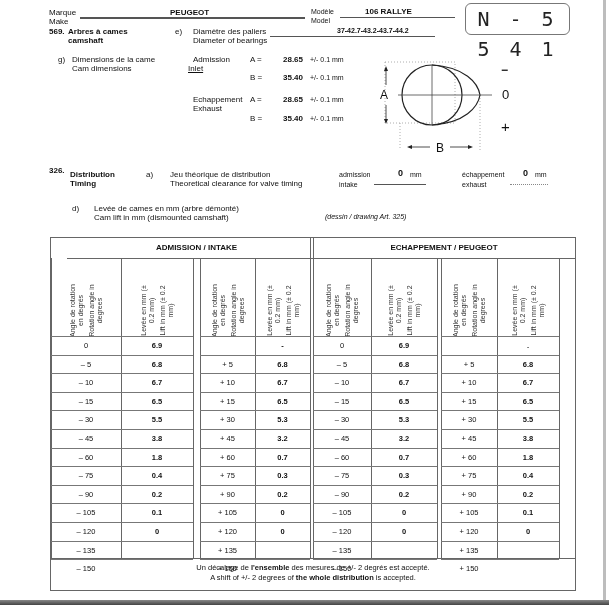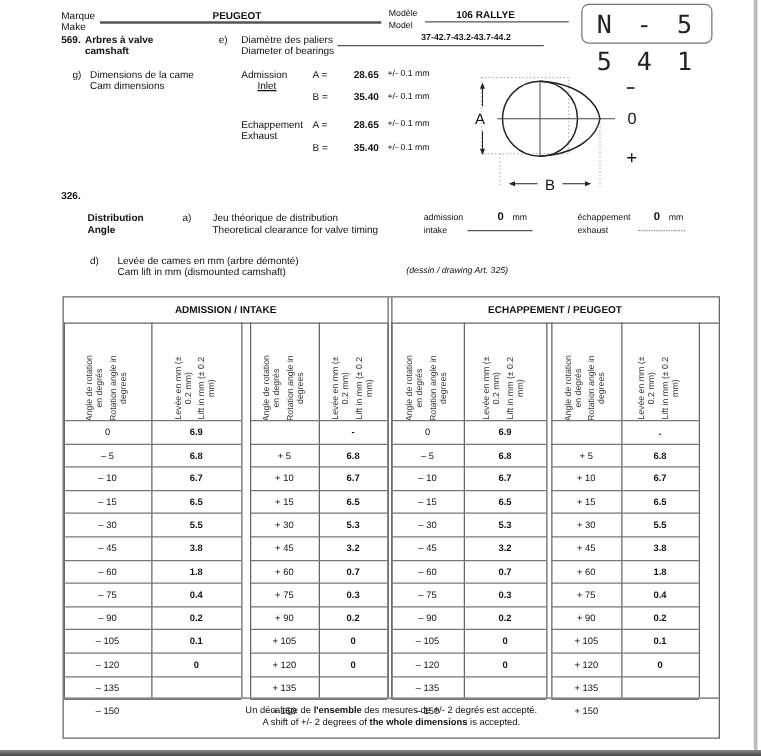--- a/index.html
+++ b/index.html
@@ -36,35 +36,35 @@
   <div class="abs t8 b" style="left:170px;top:8px;">PEUGEOT</div>
 
   <div class="abs t7" style="left:311px;top:8px;">Modèle</div>
   <div class="abs t7" style="left:311px;top:17px;">Model</div>
   <div class="abs t8 b" style="left:365px;top:7px;">106 RALLYE</div>
   <div class="rule" style="left:340px;top:17px;width:115px;"></div>
 
   <div class="stamp">N - 5 5 4 1</div>
 
   <div class="abs t8 b" style="left:49px;top:27px;">569.</div>
-  <div class="abs t8 b" style="left:68px;top:27px;">Arbres à valve</div>
+  <div class="abs t8 b" style="left:68px;top:27px;">Arbres à cames</div>
   <div class="abs t8 b" style="left:68px;top:36px;">camshaft</div>
 
   <div class="abs t8" style="left:175px;top:27px;">e)</div>
   <div class="abs t8" style="left:193px;top:27px;">Diamètre des paliers</div>
   <div class="abs t8" style="left:193px;top:36px;">Diameter of bearings</div>
   <div class="abs t7 b" style="left:337px;top:27px;">37-42.7-43.2-43.7-44.2</div>
   <div class="rule" style="left:270px;top:36px;width:165px;"></div>
 
   <div class="abs t8" style="left:58px;top:55px;">g)</div>
   <div class="abs t8" style="left:72px;top:55px;">Dimensions de la came</div>
   <div class="abs t8" style="left:72px;top:64px;">Cam dimensions</div>
 
   <div class="abs t8" style="left:193px;top:55px;">Admission</div>
-  <div class="abs t8" style="left:206px;top:64px;text-decoration:underline;">Inlet</div>
+  <div class="abs t8" style="left:188px;top:64px;text-decoration:underline;">Inlet</div>
   <div class="abs t8" style="left:250px;top:55px;">A =</div>
   <div class="abs t8 b" style="left:283px;top:55px;">28.65</div>
   <div class="abs t7" style="left:310px;top:56px;">+/- 0.1 mm</div>
   <div class="abs t8" style="left:250px;top:73px;">B =</div>
   <div class="abs t8 b" style="left:283px;top:73px;">35.40</div>
   <div class="abs t7" style="left:310px;top:74px;">+/- 0.1 mm</div>
 
   <div class="abs t8" style="left:193px;top:95px;">Echappement</div>
   <div class="abs t8" style="left:193px;top:104px;">Exhaust</div>
   <div class="abs t8" style="left:250px;top:95px;">A =</div>
@@ -92,23 +92,23 @@
       <line x1="80" y1="92" x2="100" y2="92" stroke="#222" stroke-width="0.8"></line>
       <polygon points="103,92 98,90 98,94" fill="#222"></polygon>
     </svg>
     <div class="abs" style="left:10px;top:33px;font-size:12px;">A</div>
     <div class="abs" style="left:66px;top:86px;font-size:12px;">B</div>
     <div class="abs" style="left:131px;top:8px;font-size:12px;font-weight:bold;">−</div>
     <div class="abs" style="left:132px;top:32px;font-size:13px;">0</div>
     <div class="abs" style="left:131px;top:63px;font-size:15px;">+</div>
   </div>
 
-  <div class="abs t8 b" style="left:49px;top:152px;">326.</div>
+  <div class="abs t8 b" style="left:49px;top:166px;">326.</div>
   <div class="abs t8 b" style="left:70px;top:170px;">Distribution</div>
-  <div class="abs t8 b" style="left:70px;top:179px;">Angle</div>
+  <div class="abs t8 b" style="left:70px;top:179px;">Timing</div>
   <div class="abs t8" style="left:146px;top:170px;">a)</div>
   <div class="abs t8" style="left:170px;top:170px;">Jeu théorique de distribution</div>
   <div class="abs t8" style="left:170px;top:179px;">Theoretical clearance for valve timing</div>
 
   <div class="abs t7" style="left:339px;top:171px;">admission</div>
   <div class="abs t7" style="left:339px;top:181px;">intake</div>
   <div class="abs" style="left:398px;top:168px;font-size:9px;font-weight:bold;">0</div>
   <div class="abs t7" style="left:410px;top:171px;">mm</div>
   <div class="rule" style="left:374px;top:184px;width:52px;"></div>
 
@@ -117,21 +117,21 @@
   <div class="abs" style="left:523px;top:168px;font-size:9px;font-weight:bold;">0</div>
   <div class="abs t7" style="left:535px;top:171px;">mm</div>
   <div class="dotrule" style="left:510px;top:184px;width:38px;"></div>
 
   <div class="abs t8" style="left:72px;top:204px;">d)</div>
   <div class="abs t8" style="left:94px;top:204px;">Levée de cames en mm (arbre démonté)</div>
   <div class="abs t8" style="left:94px;top:213px;">Cam lift in mm (dismounted camshaft)</div>
   <div class="abs t7" style="left:325px;top:213px;font-style:italic;">(dessin / drawing Art. 325)</div>
 
   <div class="tbl" id="cam-table">
-    <div class="sec-title" style="left:0;width:259px;">ADMISSION / INTAKE</div>
+    <div class="sec-title" style="left:16px;width:259px;">ADMISSION / INTAKE</div>
     <div class="sec-title" style="left:262px;width:262px;">ECHAPPEMENT / PEUGEOT</div>
     <div class="vline" style="left:259px;top:0;height:320px;"></div>
     <div class="vline" style="left:262px;top:0;height:320px;"></div>
     <div id="table-body">
         <div class="vline" style="left:0px;top:20px;height:300px;"></div>
         <div class="vline" style="left:70px;top:20px;height:300px;"></div>
         <div class="vline" style="left:142px;top:20px;height:300px;"></div>
         <div class="hdr" style="left:0px;width:70px;">
       <div class="vtxt" style="left:-5px;top:35px;width:80px;">
         <div style="width:60px;margin:0 auto;white-space:normal;">Angle de rotation en degrés</div>
@@ -341,16 +341,16 @@
         <div class="hline" style="left:390px;top:284px;width:118px;"></div>
         <div class="cell" style="left:390px;top:302.6px;width:56px;">+ 135</div>
         <div class="cell val" style="left:446px;top:302.6px;width:62px;"></div>
         <div class="hline" style="left:390px;top:302.6px;width:118px;"></div>
         <div class="cell" style="left:390px;top:321.20000000000005px;width:56px;">+ 150</div>
         <div class="cell val" style="left:446px;top:321.20000000000005px;width:62px;"></div>
         <div class="hline" style="left:390px;top:321.20000000000005px;width:118px;"></div>
       </div>
     <div class="hline" style="left:0;top:320px;width:524px;border-color:#666;"></div>
     <div class="note" style="top:325px;"><span>Un décalage de </span><b>l'ensemble</b><span> des mesures de +/- 2 degrés est accepté.</span></div>
-    <div class="note" style="top:335px;"><span>A shift of +/- 2 degrees of </span><b>the whole dimensions</b><span> is accepted.</span></div>
+    <div class="note" style="top:335px;"><span>A shift of +/- 2 degrees of </span><b>the whole distribution</b><span> is accepted.</span></div>
   </div>
 </div>
 <div class="bottom-bar"></div>
 
 </body></html>

